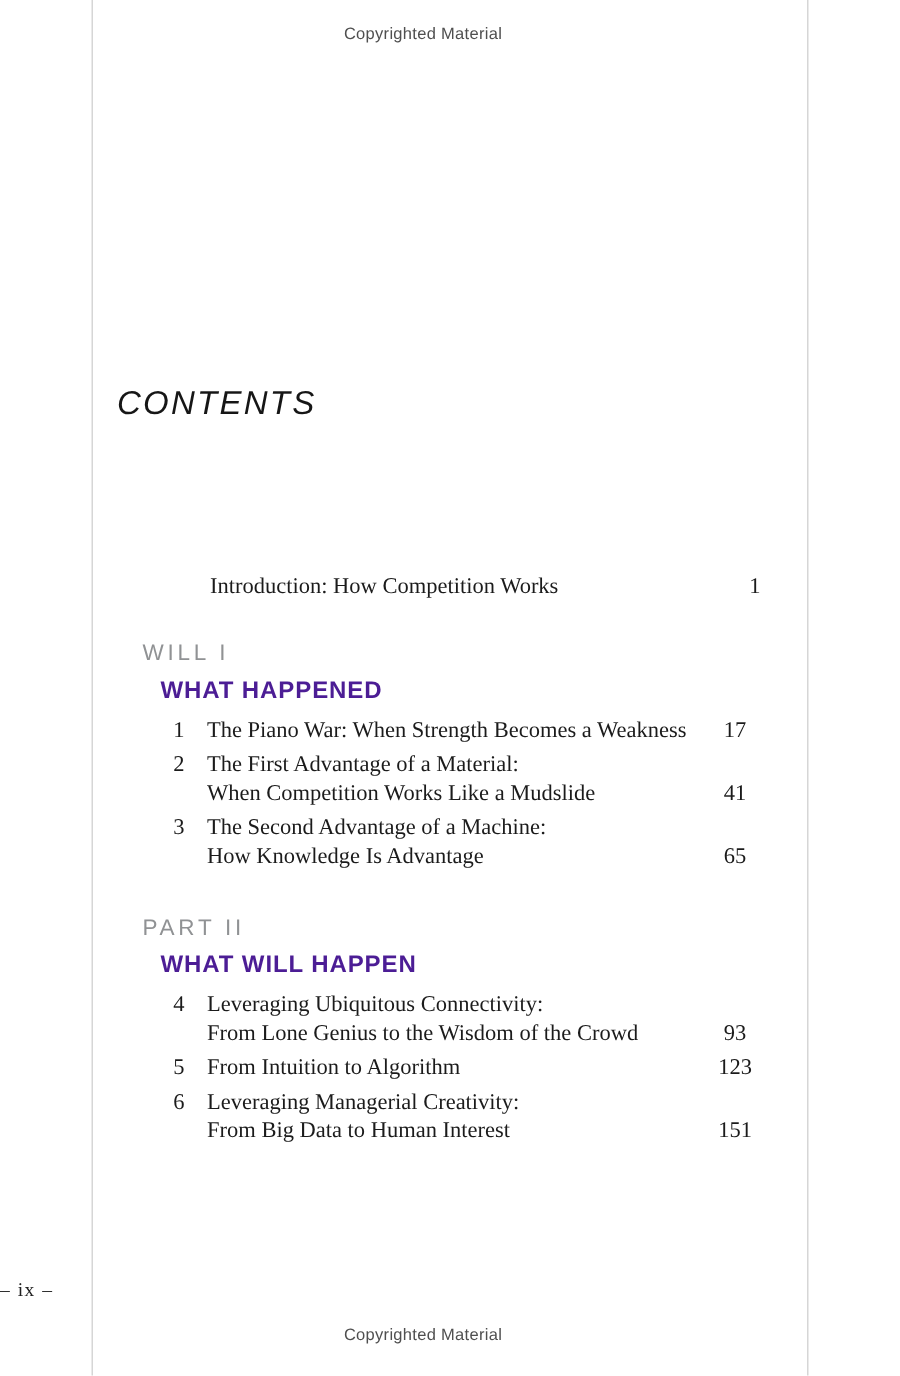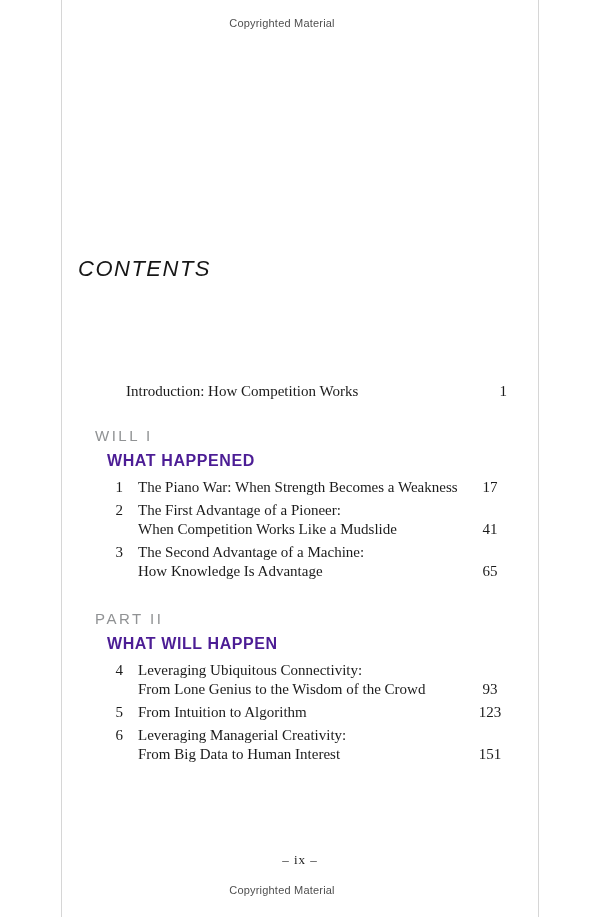--- a/index.html
+++ b/index.html
@@ -22,21 +22,21 @@
   .book-title{
     position:absolute;left:78px;top:256px;
     font-family:"Liberation Sans", sans-serif;font-style:italic;
     font-size:22px;letter-spacing:1.5px;color:#161616;
   }
 
   .toc{position:absolute;left:95px;top:382px;width:412px;}
 
   .intro-row{
     display:flex;justify-content:space-between;align-items:baseline;
-    margin-left:31px;font-size:15px;line-height:19px;gap:12px;
+    margin-left:45px;font-size:15px;line-height:19px;gap:12px;
   }
 
   .part-label{
     font-family:"Liberation Sans", sans-serif;
     color:#909294;font-size:15px;letter-spacing:2.5px;
     margin-top:26px;line-height:18px;
   }
   .section-title{
     font-family:"Liberation Sans", sans-serif;font-weight:bold;
     font-size:16px;letter-spacing:0.6px;color:#4c1d95;
@@ -50,21 +50,21 @@
   }
   .ch-num{
     width:16px;text-align:right;margin-right:15px;
     align-self:flex-start;flex:none;
   }
   .ch-text{flex:1;}
   .ch-line{display:block;}
   .ch-page{flex:none;width:34px;text-align:center;}
 
   .folio{
-    position:absolute;left:0;top:852px;width:600px;text-align:center;
+    position:absolute;left:0;top:852px;width:600px;text-align:left;
     font-size:13px;color:#222;letter-spacing:1px;
   }
 </style>
 </head>
 <body>
 
 <div class="page-edge edge-left"></div>
 <div class="page-edge edge-right"></div>
 
 <div class="copyright copyright-top">Copyrighted Material</div>
@@ -87,21 +87,21 @@
       <span class="ch-text">
         <span class="ch-line">The Piano War: When Strength Becomes a Weakness</span>
         <span class="ch-line"></span>
       </span>
       <span class="ch-page">17</span>
     </div>
 
     <div class="chapter-row">
       <span class="ch-num">2</span>
       <span class="ch-text">
-        <span class="ch-line">The First Advantage of a Pioneer:</span>
+        <span class="ch-line">The First Advantage of a Material:</span>
         <span class="ch-line">When Competition Works Like a Mudslide</span>
       </span>
       <span class="ch-page">41</span>
     </div>
 
     <div class="chapter-row">
       <span class="ch-num">3</span>
       <span class="ch-text">
         <span class="ch-line">The Second Advantage of a Machine:</span>
         <span class="ch-line">How Knowledge Is Advantage</span>

